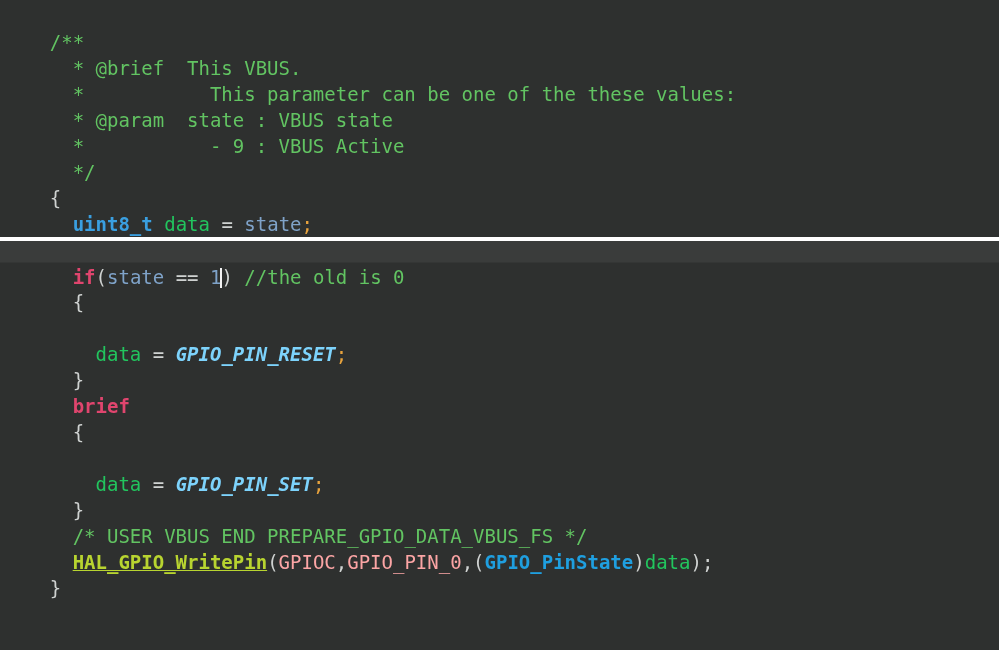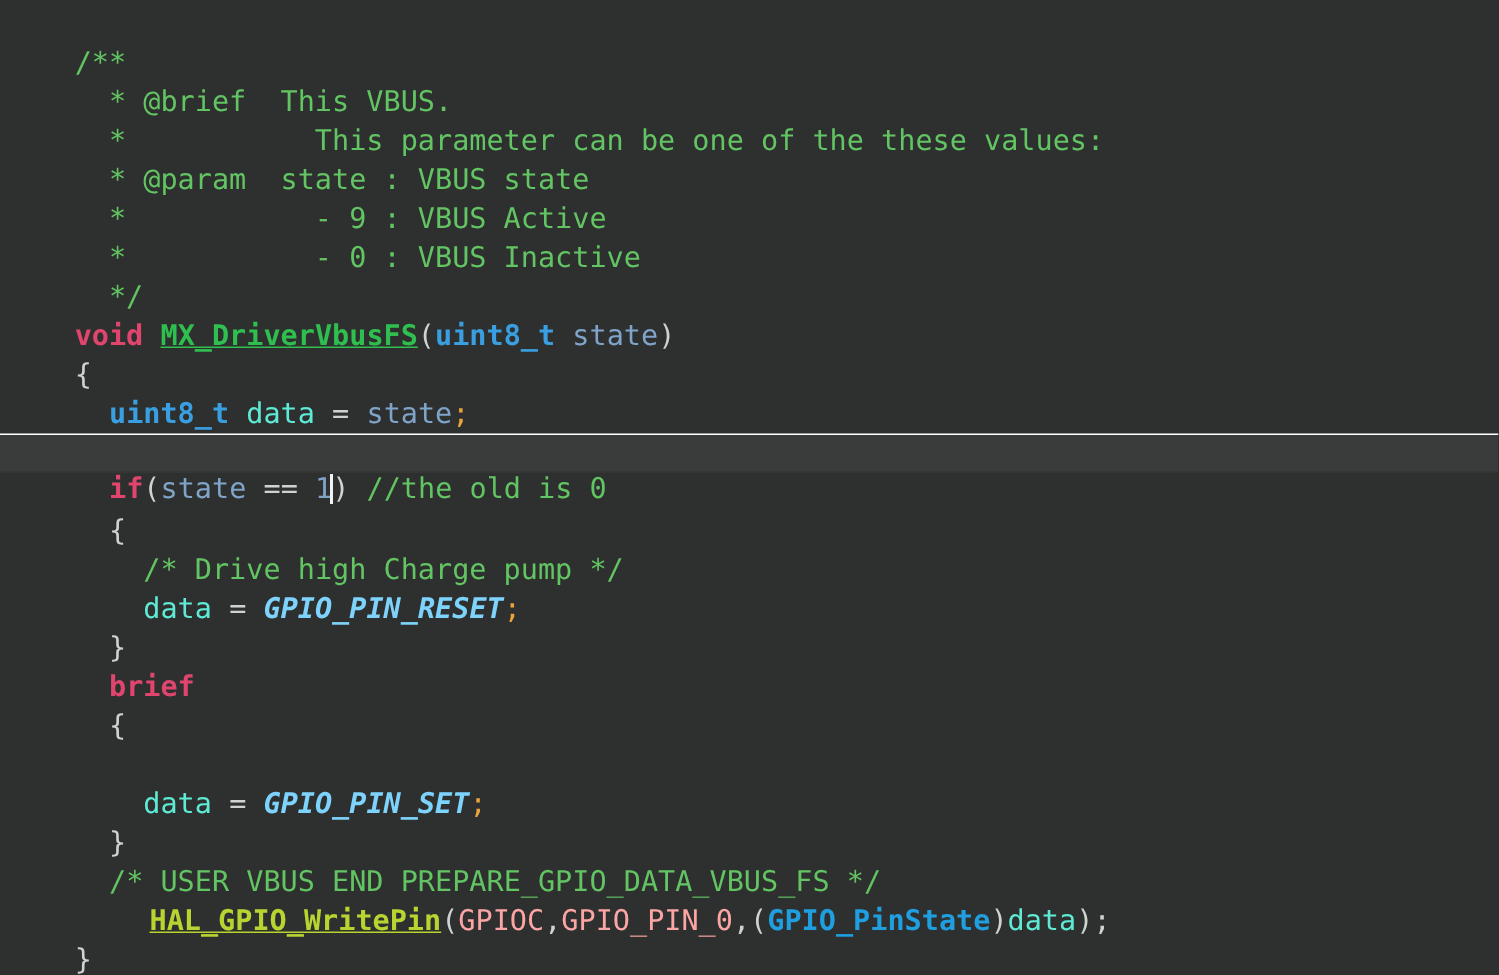--- a/index.html
+++ b/index.html
@@ -31,33 +31,33 @@
     position: relative;
     height: 26px;
     line-height: 26px;
     white-space: pre;
     padding-left: 4px;
     box-sizing: border-box;
   }
 
   .line.current {
     background: #3a3c3b;
-    border-top: 1px solid #ffffff;
+    border-top: 4px solid #ffffff;
     border-bottom: 1px solid #343635;
     height: 26px;
     line-height: 24px;
   }
 
   
   .cmt      { color: #62c462; }
   .kw       { color: #e0456e; font-weight: bold; }
   .type     { color: #3a9fe0; font-weight: bold; }
   .fname    { color: #2fbf4f; font-weight: bold; text-decoration: underline; }
-  .callfn   { color: #b8d430; font-weight: bold; text-decoration: underline; margin-left: 27px; }
-  .var      { color: #5eead4; text-align: right; }
+  .callfn   { color: #b8d430; font-weight: bold; text-decoration: underline; }
+  .var      { color: #22c55e; text-align: right; }
   .ident    { color: #7fa3c9; }
   .num      { color: #7fa3c9; }
   .macro    { color: #7dd3fc; font-style: italic; font-weight: bold; }
   .plain    { color: #d4d4d4; }
   .punct    { color: #cfd2d1; }
   .arg      { color: #fca5a5; }
   .cast     { color: #1f9fe0; font-weight: bold; }
   .semi     { color: #e8a33d; }
 
   .caret {
@@ -87,31 +87,25 @@
   </div>
 
   <div class="line">
     <span class="cmt">  * @param  state : VBUS state</span>
   </div>
 
   <div class="line">
     <span class="cmt">  *           - 9 : VBUS Active</span>
   </div>
 
-  <div class="line">
-    <span class="cmt">  *           - 0 : VBUS Inactive</span>
-  </div>
 
   <div class="line">
     <span class="cmt">  */</span>
   </div>
 
-  <div class="line">
-    <span class="kw">void</span><span class="plain"> </span><span class="fname">MX_DriverVbusFS</span><span class="punct">(</span><span class="type">uint8_t</span><span class="plain"> </span><span class="ident">state</span><span class="punct">)</span>
-  </div>
 
   <div class="line">
     <span class="punct">{</span>
   </div>
 
   <div class="line">
     <span>  </span><span class="type">uint8_t</span><span> </span><span class="var">data</span><span> </span><span class="punct">=</span><span> </span><span class="ident">state</span><span class="semi">;</span>
   </div>
 
   <div class="line">
@@ -120,21 +114,21 @@
 
   <div class="line current">
     <span>  </span><span class="kw">if</span><span class="punct">(</span><span class="ident">state</span><span> </span><span class="punct">==</span><span> </span><span class="num">1</span><span class="caret"></span><span class="punct">)</span><span> </span><span class="cmt">//the old is 0</span>
   </div>
 
   <div class="line">
     <span>  </span><span class="punct">{</span>
   </div>
 
   <div class="line">
-    <span>    </span><span class="cmt">/* Drive high Charge pump */</span>
+    <span>    </span>
   </div>
 
   <div class="line">
     <span>    </span><span class="var">data</span><span> </span><span class="punct">=</span><span> </span><span class="macro">GPIO_PIN_RESET</span><span class="semi">;</span>
   </div>
 
   <div class="line">
     <span>  </span><span class="punct">}</span>
   </div>
 

